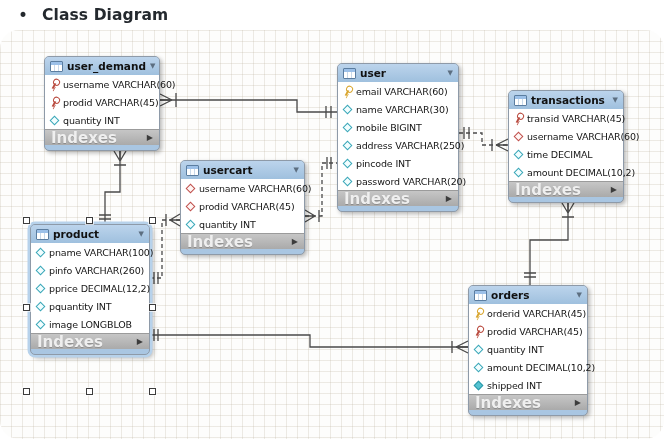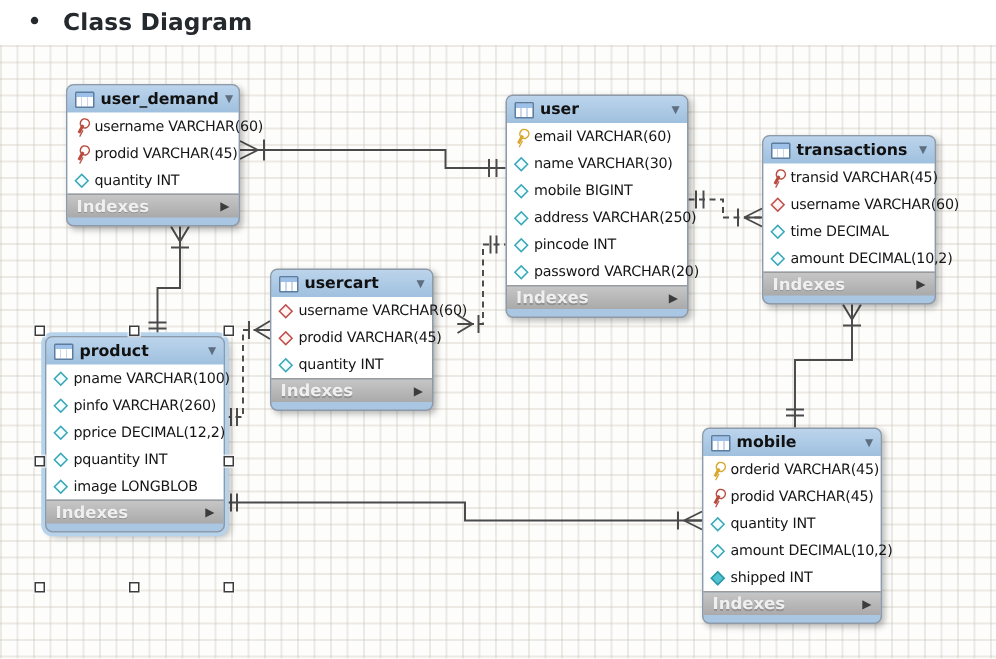--- a/index.html
+++ b/index.html
@@ -9,21 +9,21 @@
   .title-row { position:absolute; left:18px; top:3px; display:flex; align-items:center; gap:14px;
     color:#24292e; }
   .bullet { font-size:17px; line-height:22px; }
   .page-title { font-size:15.5px; font-weight:700; line-height:24px; letter-spacing:.1px; }
 
   .canvas { position:absolute; left:0; top:30px; width:664px; height:409px;
     background-color:#fdfdfc;
     background-image:
       linear-gradient(to right, rgba(196,188,172,.30) 1px, transparent 1px),
       linear-gradient(to bottom, rgba(196,188,172,.30) 1px, transparent 1px);
-    background-size:11px 11px; }
+    background-size:11px 11px;border-radius:19px; }
 
   svg.rels { position:absolute; left:0; top:0; width:664px; height:409px; pointer-events:none; }
   svg.rels path { stroke:#4a4a4a; stroke-width:1.3; fill:none; }
   svg.rels path.dashed { stroke-dasharray:4 3; }
 
   .dbtable { position:absolute; background:#a9c6e2; border:1px solid #8e9aa8; border-radius:5px;
     padding-bottom:5px; box-shadow:2px 2px 4px rgba(0,0,0,.28); }
   .dbtable.selected { box-shadow:0 0 0 2.5px #b7d2eb, 3px 3px 5px rgba(0,0,0,.30); }
 
   .thead { height:18px; display:flex; align-items:center; gap:4px; padding:0 5px;
@@ -51,21 +51,21 @@
     width:5px; height:5px; border:1.6px solid #d9a62e; border-radius:50%; }
   .ficon[data-icon="key-yellow"]::after { content:""; position:absolute; left:5px; top:5px;
     width:1.8px; height:6px; background:#d9a62e; box-shadow:1.6px 2.5px 0 -0.6px #d9a62e; }
   .ficon[data-icon="key-red"]::before { content:""; position:absolute; left:3px; top:0;
     width:5px; height:5px; border:1.6px solid #b94a3e; border-radius:50%; }
   .ficon[data-icon="key-red"]::after { content:""; position:absolute; left:5px; top:5px;
     width:1.8px; height:6px; background:#b94a3e; box-shadow:1.6px 2.5px 0 -0.6px #b94a3e; }
 
   .tindexes { height:16px; display:flex; align-items:center; justify-content:space-between;
     padding:0 6px; background:linear-gradient(#c6c6c6,#aaaaaa); border-top:1px solid #9b9b9b; }
-  .tindexes .ilabel { font-size:11px; font-weight:bold; color:#efefef;
+  .tindexes .ilabel { font-size:15px; font-weight:bold; color:#efefef;
     text-shadow:0 1px 0 rgba(0,0,0,.18); }
   .tindexes .iarrow { font-size:8px; color:#3c3c3c; }
 
   .handle { position:absolute; width:7px; height:7px; background:#ffffff;
     border:1px solid #3c3c3c; box-shadow:0 0 0 1px rgba(255,255,255,.6); }
 </style>
 </head>
 <body>
 
 <div class="title-row">
@@ -186,21 +186,21 @@
         <span class="ficon" data-icon="diamond-cyan"></span>
         <span class="ftext">amount DECIMAL(10,2)</span>
         </div>
     </div>
     <div class="tindexes">
       <span class="ilabel">Indexes</span>
       <span class="iarrow">▶</span>
     </div>
   </div>
 
-  <div class="dbtable" style="left:180px; top:149px; width:109px;">
+  <div class="dbtable" style="left:180px; top:130px; width:125px;">
     <div class="thead">
       <span class="ticon"></span>
       <span class="tname">usercart</span>
       <span class="tarrow">▼</span>
     </div>
     <div class="tbody">
       <div class="frow">
         <span class="ficon" data-icon="diamond-red"></span>
         <span class="ftext">username VARCHAR(60)</span>
         </div>
@@ -249,21 +249,21 @@
     </div>
     <div class="tindexes">
       <span class="ilabel">Indexes</span>
       <span class="iarrow">▶</span>
     </div>
   </div>
 
   <div class="dbtable" style="left:468px; top:255px; width:120px;">
     <div class="thead">
       <span class="ticon"></span>
-      <span class="tname">mobile</span>
+      <span class="tname">orders</span>
       <span class="tarrow">▼</span>
     </div>
     <div class="tbody">
       <div class="frow">
         <span class="ficon" data-icon="key-yellow"></span>
         <span class="ftext">orderid VARCHAR(45)</span>
         </div>
       <div class="frow">
         <span class="ficon" data-icon="key-red"></span>
         <span class="ftext">prodid VARCHAR(45)</span>

